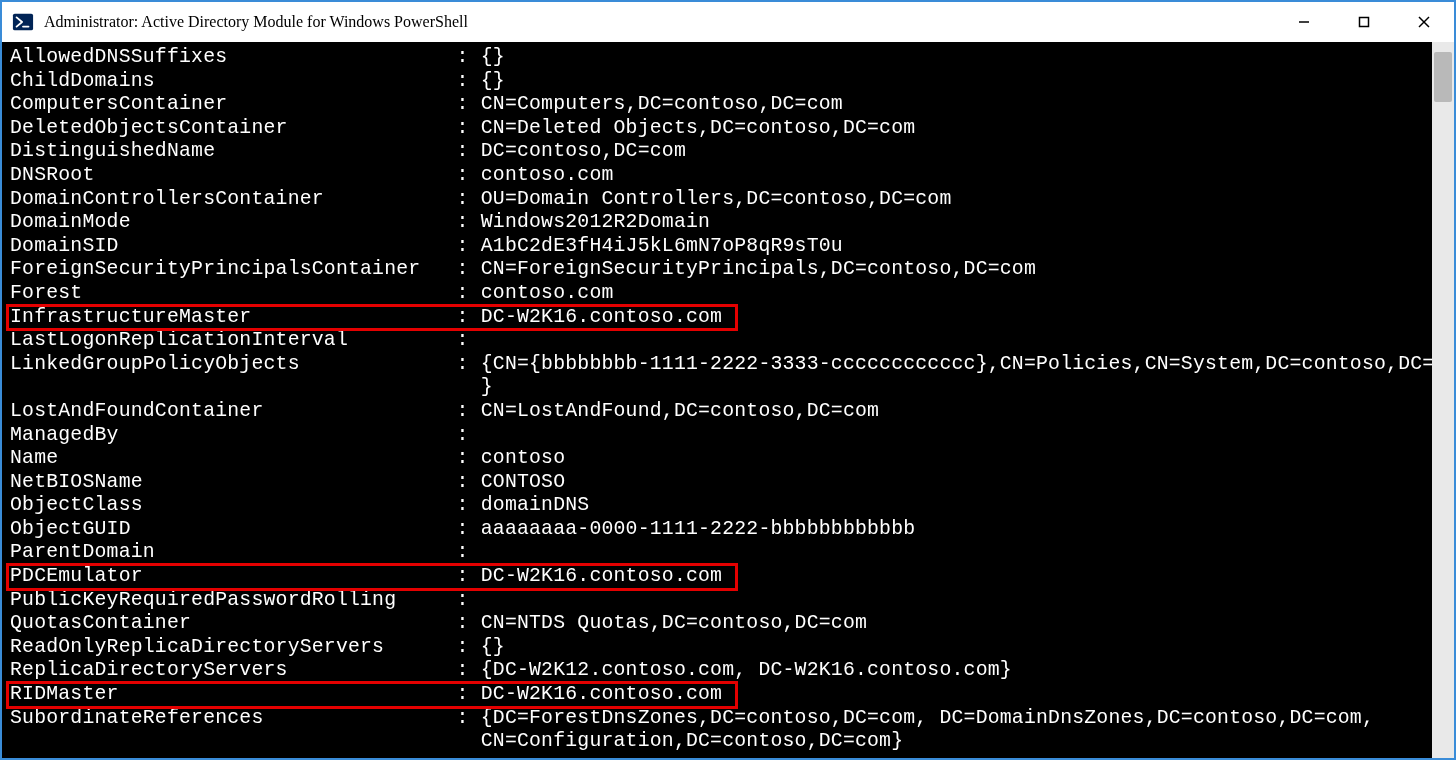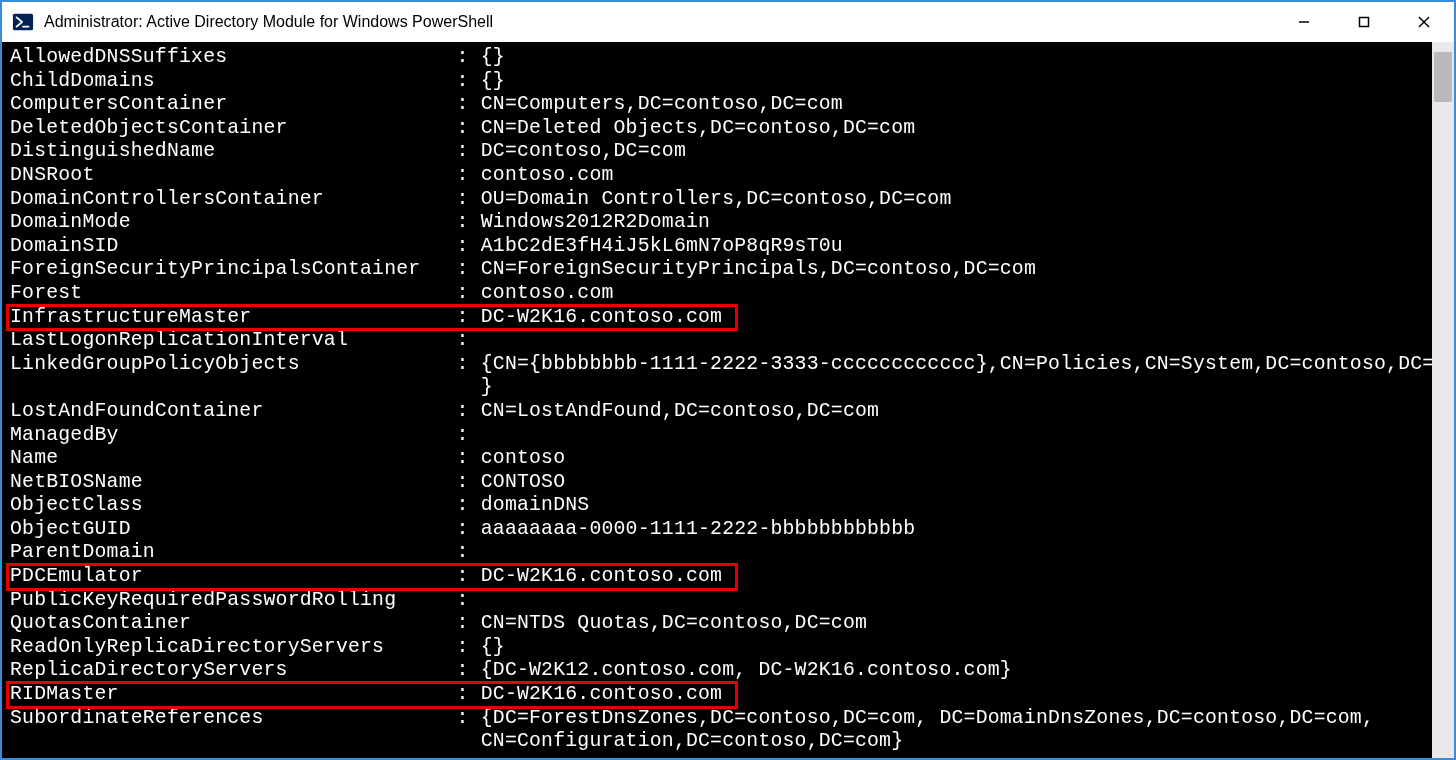--- a/index.html
+++ b/index.html
@@ -20,21 +20,21 @@
     display: flex;
     flex-direction: column;
   }
   .titlebar {
     background: #fff;
     color: #000;
     height: 40px;
     display: flex;
     align-items: center;
     padding-left: 10px;
-    font-family: Liberation Sans, sans-serif;
+    font-family: Liberation Serif, serif;
     font-size: 16px;
     user-select: none;
   }
   .titlebar .ps-icon {
     width: 22px;
     height: 22px;
     margin-right: 10px;
     display: inline-flex;
     align-items: center;
     justify-content: center;

